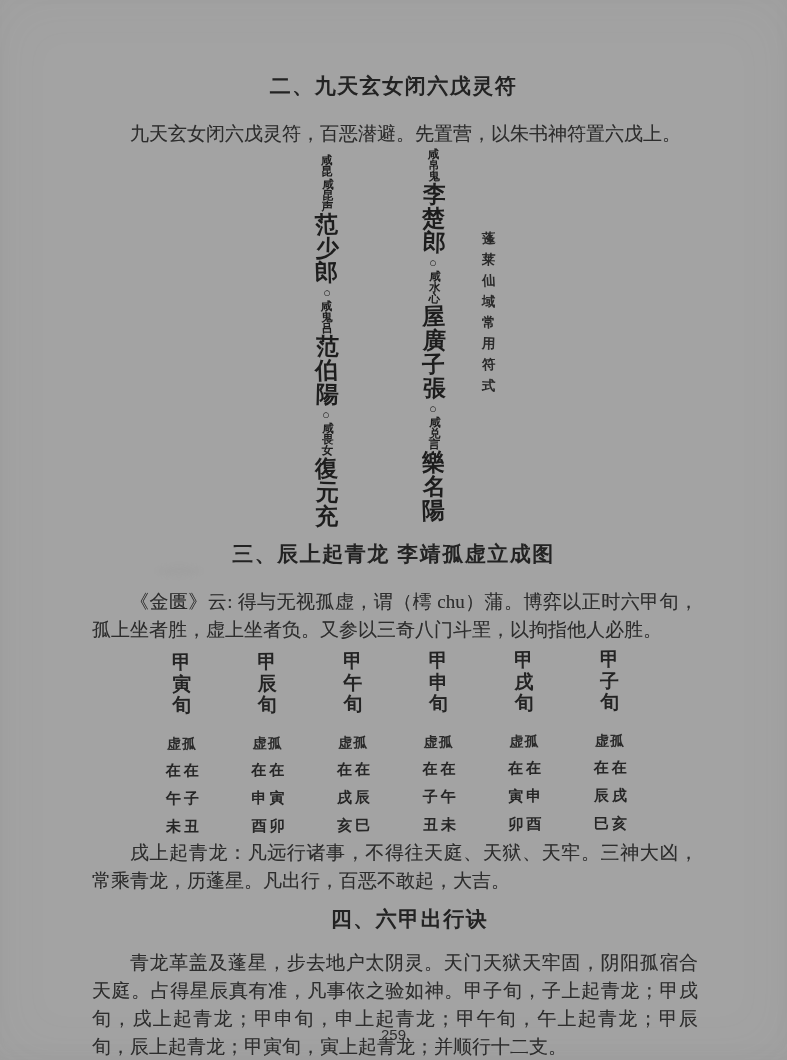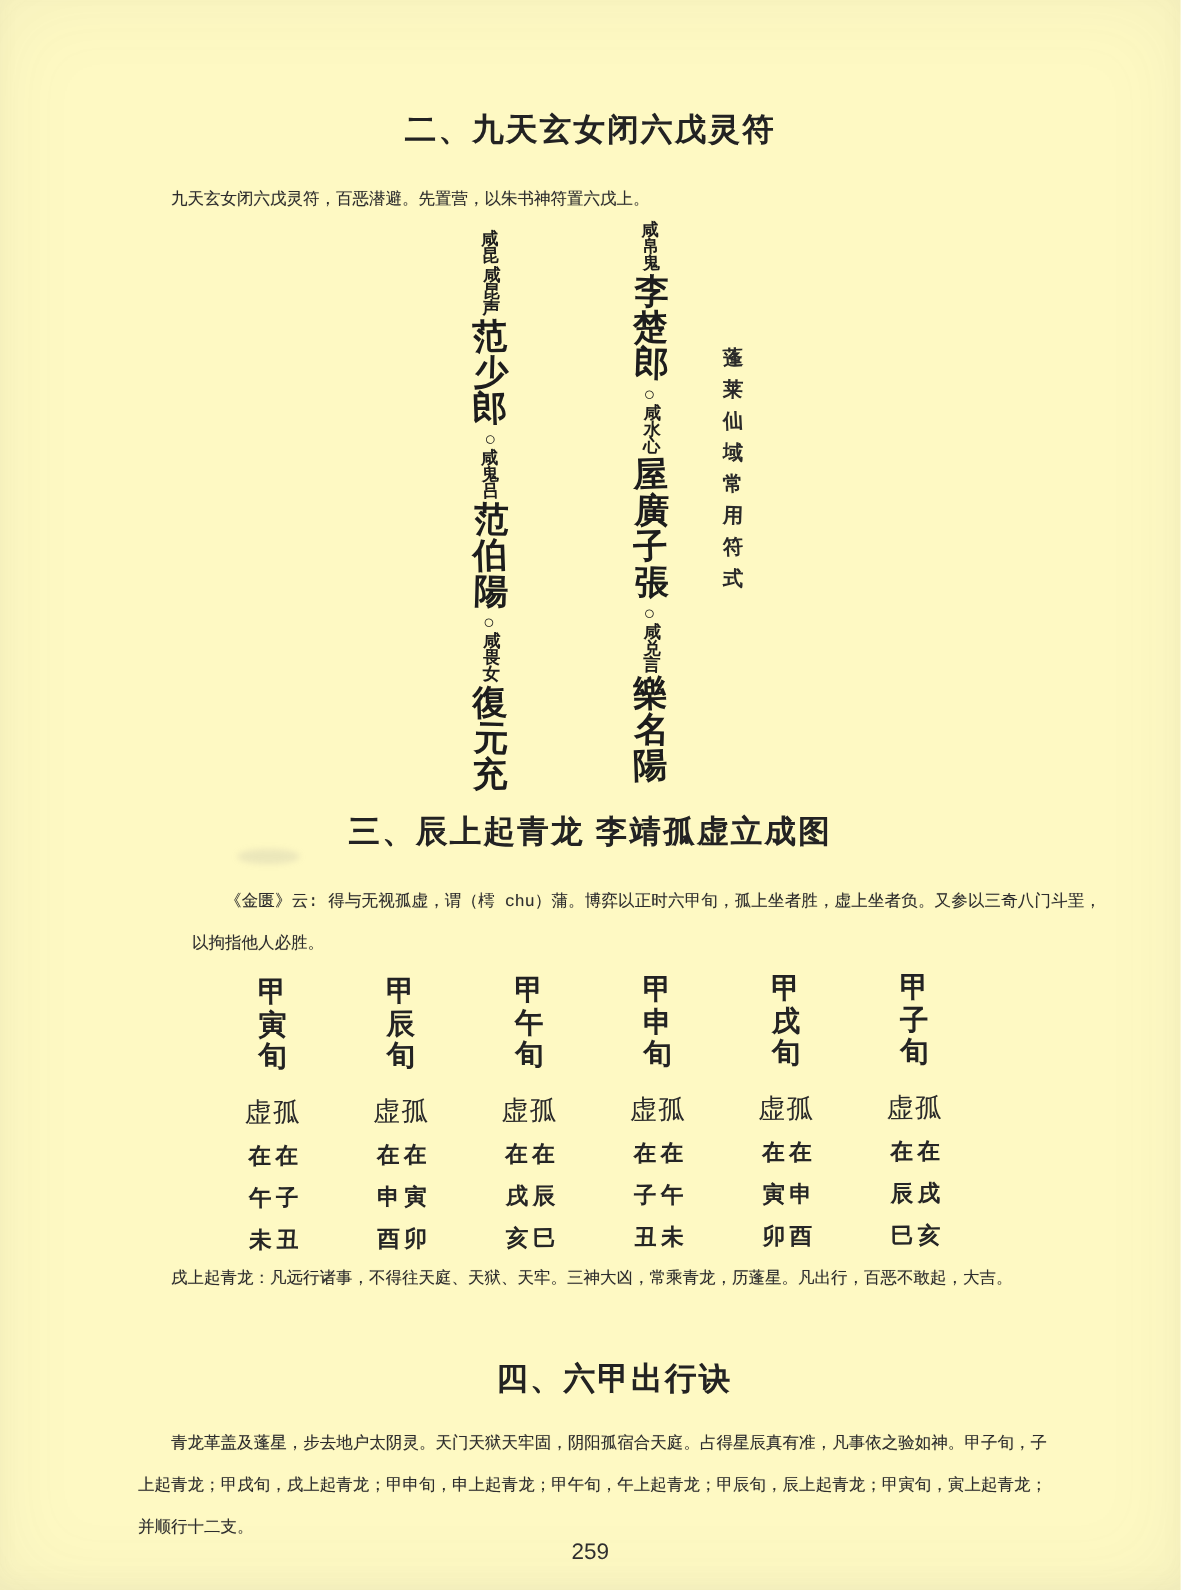--- a/index.html
+++ b/index.html
@@ -1,31 +1,31 @@
 <!DOCTYPE html>
 <html><head>
 <meta charset="utf-8">
 <style>
   html,body{margin:0;padding:0;}
   body{width:787px;height:1060px;background:#ffffff;}
   .page{
     position:relative;width:787px;height:1060px;overflow:hidden;
-    background:#fef9c3;color:#2a2a2a;
+    background:#a3a3a3;color:#2a2a2a;
     font-family:"Liberation Serif","DejaVu Serif",serif;
     box-shadow:inset 0 0 55px rgba(120,120,120,0.07), inset 0 -6px 14px rgba(120,120,120,0.05);
   }
   .sec-title{
     position:absolute;left:0;width:787px;text-align:center;margin:0;
     font-family:"Liberation Sans","DejaVu Sans",sans-serif;
     font-weight:700;font-size:21px;letter-spacing:1.5px;color:#232323;
   }
   .para{
     position:absolute;left:92px;width:606px;margin:0;
-    font-size:11px;line-height:28px;text-align:justify;text-indent:2em;
-    color:#2d2d2d;text-shadow:0 0 0.5px rgba(40,40,40,0.35);font-family:Liberation Mono, monospace;
+    font-size:19px;line-height:28px;text-align:justify;text-indent:2em;
+    color:#2d2d2d;text-shadow:0 0 0.5px rgba(40,40,40,0.35);
   }
   
   .talisman{position:absolute;top:148px;left:0;width:787px;height:380px;}
   .tal-col{position:absolute;display:flex;flex-direction:column;align-items:center;}
   .tal-col-left{left:283px;top:6px;width:86px;}
   .tal-col-center{left:392px;top:0;width:82px;}
   .tal-char{font-size:23px;line-height:24px;font-weight:700;color:#1d1d1d;
     font-family:"Liberation Serif","DejaVu Serif",serif;}
   .tal-sep{font-size:13px;line-height:15px;font-weight:700;color:#1d1d1d;}
   .tal-compound{display:flex;flex-direction:column;align-items:center;margin:1px 0;}
@@ -37,33 +37,33 @@
     transform:rotate(-3deg);}
   .tal-caption .tal-cap-char:nth-child(even){transform:rotate(2deg);}
   
   .juntable{
     position:absolute;top:650px;left:150px;width:492px;height:185px;
     display:flex;justify-content:space-between;transform:rotate(-0.4deg);
   }
   .jun-col{display:flex;flex-direction:column;align-items:center;width:64px;}
   .jun-header{height:70px;display:flex;flex-direction:column;align-items:center;justify-content:flex-start;}
   .jun-header span{font-size:19px;line-height:21.5px;font-weight:600;color:#232323;}
-  .jun-label{height:36px;display:flex;align-items:flex-end;font-size:18px;font-weight:400;
+  .jun-label{height:36px;display:flex;align-items:flex-end;font-size:14px;font-weight:700;
     letter-spacing:1px;color:#2a2a2a;}
   .jun-cell{height:29px;display:flex;align-items:flex-end;font-size:15px;letter-spacing:3px;
     color:#262626;text-indent:3px;font-weight:600;}
   
   .smudge{position:absolute;left:158px;top:566px;width:42px;height:10px;border-radius:50%;
     background:rgba(150,150,150,0.18);filter:blur(2px);}
   .pageno{position:absolute;left:0;top:1026px;width:787px;text-align:center;
     font-family:Liberation Sans, sans-serif;font-size:15px;color:#2f2f2f;}
   .pos-title1{top:72px;}
   .pos-para1{top:120px;}
   .pos-title2{top:540px;}
-  .pos-para2{top:588px;margin-left:36px;}
+  .pos-para2{top:588px;}
   .pos-para3{top:839px;}
   .pos-title3{top:905px;padding-left:16px;}
   .pos-para4{top:949px;}
 </style>
 </head>
 <body>
 
 <div class="page">
 
   <h2 class="sec-title pos-title1">二、九天玄女闭六戊灵符</h2>

